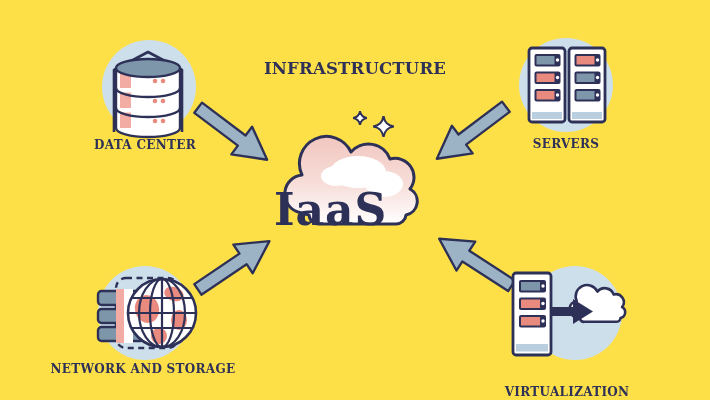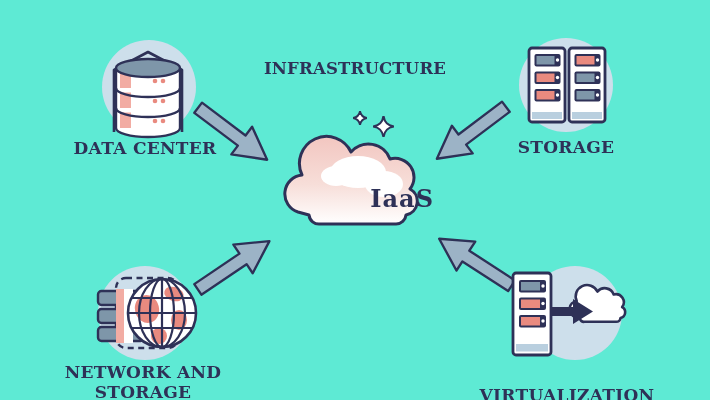--- a/index.html
+++ b/index.html
@@ -8,36 +8,36 @@
     --c-circle-bg:#cddfeb;
     --c-salmon:#e98a7f;
     --c-salmon-light:#f2aca3;
     --c-slate:#7e96a9;
     --c-base-blue:#b9cfdf;
     --c-cloud-pink:#f2c6c0;
     --c-white:#ffffff;
   }
   html,body{margin:0;padding:0;background:#fff;}
   #stage{
-    position:relative;width:710px;height:400px;background:#5eead4;overflow:hidden;
+    position:relative;width:710px;height:400px;background:#fde047;overflow:hidden;
     font-family:"DejaVu Serif","Liberation Serif",serif;
     text-decoration:underline;
   }
   .abs{position:absolute;}
   .node-label{
     position:absolute;width:200px;text-align:center;
-    color:var(--c-navy);font-weight:700;font-size:17px;letter-spacing:.3px;
+    color:var(--c-navy);font-weight:700;font-size:12px;letter-spacing:.3px;
   }
   .diagram-title{
     position:absolute;left:255px;top:58px;width:200px;text-align:center;
     color:var(--c-navy);font-weight:700;font-size:16.5px;line-height:1.32;letter-spacing:.2px;
   }
   .cloud-label{
-    position:absolute;left:274px;top:184px;width:160px;text-align:right;
-    color:var(--c-navy);font-weight:700;font-size:24px;letter-spacing:1px;
+    position:absolute;left:274px;top:184px;width:160px;text-align:left;
+    color:var(--c-navy);font-weight:700;font-size:44px;letter-spacing:1px;
   }
   .arrow{position:absolute;width:92px;height:40px;}
   .arrow svg{display:block;width:100%;height:100%;}
   .arrow polygon{fill:var(--c-steel-arrow);stroke:var(--c-navy);stroke-width:2.6;stroke-linejoin:round;}
   .icon svg{display:block;}
   .ol{stroke:var(--c-navy);}
 </style>
 </head>
 <body>
 
@@ -151,21 +151,21 @@
           <rect x="63.5" y="41.5" width="26" height="12.5" rx="2" fill="var(--c-navy)"></rect>
           <rect x="65.5" y="43.5" width="18" height="8.5" fill="var(--c-slate)"></rect>
           <circle cx="86.5" cy="47.5" r="1.7" fill="var(--c-white)"></circle>
           <rect x="63.5" y="59" width="26" height="12.5" rx="2" fill="var(--c-navy)"></rect>
           <rect x="65.5" y="61" width="18" height="8.5" fill="var(--c-slate)"></rect>
           <circle cx="86.5" cy="65" r="1.7" fill="var(--c-white)"></circle>
         </g>
       </g>
     </svg>
   </div>
-  <div class="node-label" style="left:466px;top:137px;">STORAGE</div>
+  <div class="node-label" style="left:466px;top:137px;">SERVERS</div>
 
   <div class="abs icon" style="left:90px;top:258px;">
     <svg width="110" height="110" viewBox="0 0 110 110">
       <circle cx="55" cy="55" r="47" fill="var(--c-circle-bg)"></circle>
       <rect x="26" y="20" width="62" height="70" rx="10" fill="none" class="ol" stroke-width="2.4" stroke-dasharray="6 4.5"></rect>
       <g>
         <rect x="8" y="33" width="46" height="14" rx="3.5" fill="var(--c-slate)" class="ol" stroke-width="2.4"></rect>
         <rect x="8" y="51" width="46" height="14" rx="3.5" fill="var(--c-slate)" class="ol" stroke-width="2.4"></rect>
         <rect x="8" y="69" width="46" height="14" rx="3.5" fill="var(--c-slate)" class="ol" stroke-width="2.4"></rect>
         <rect x="26" y="31" width="8" height="54" fill="var(--c-salmon-light)"></rect>

